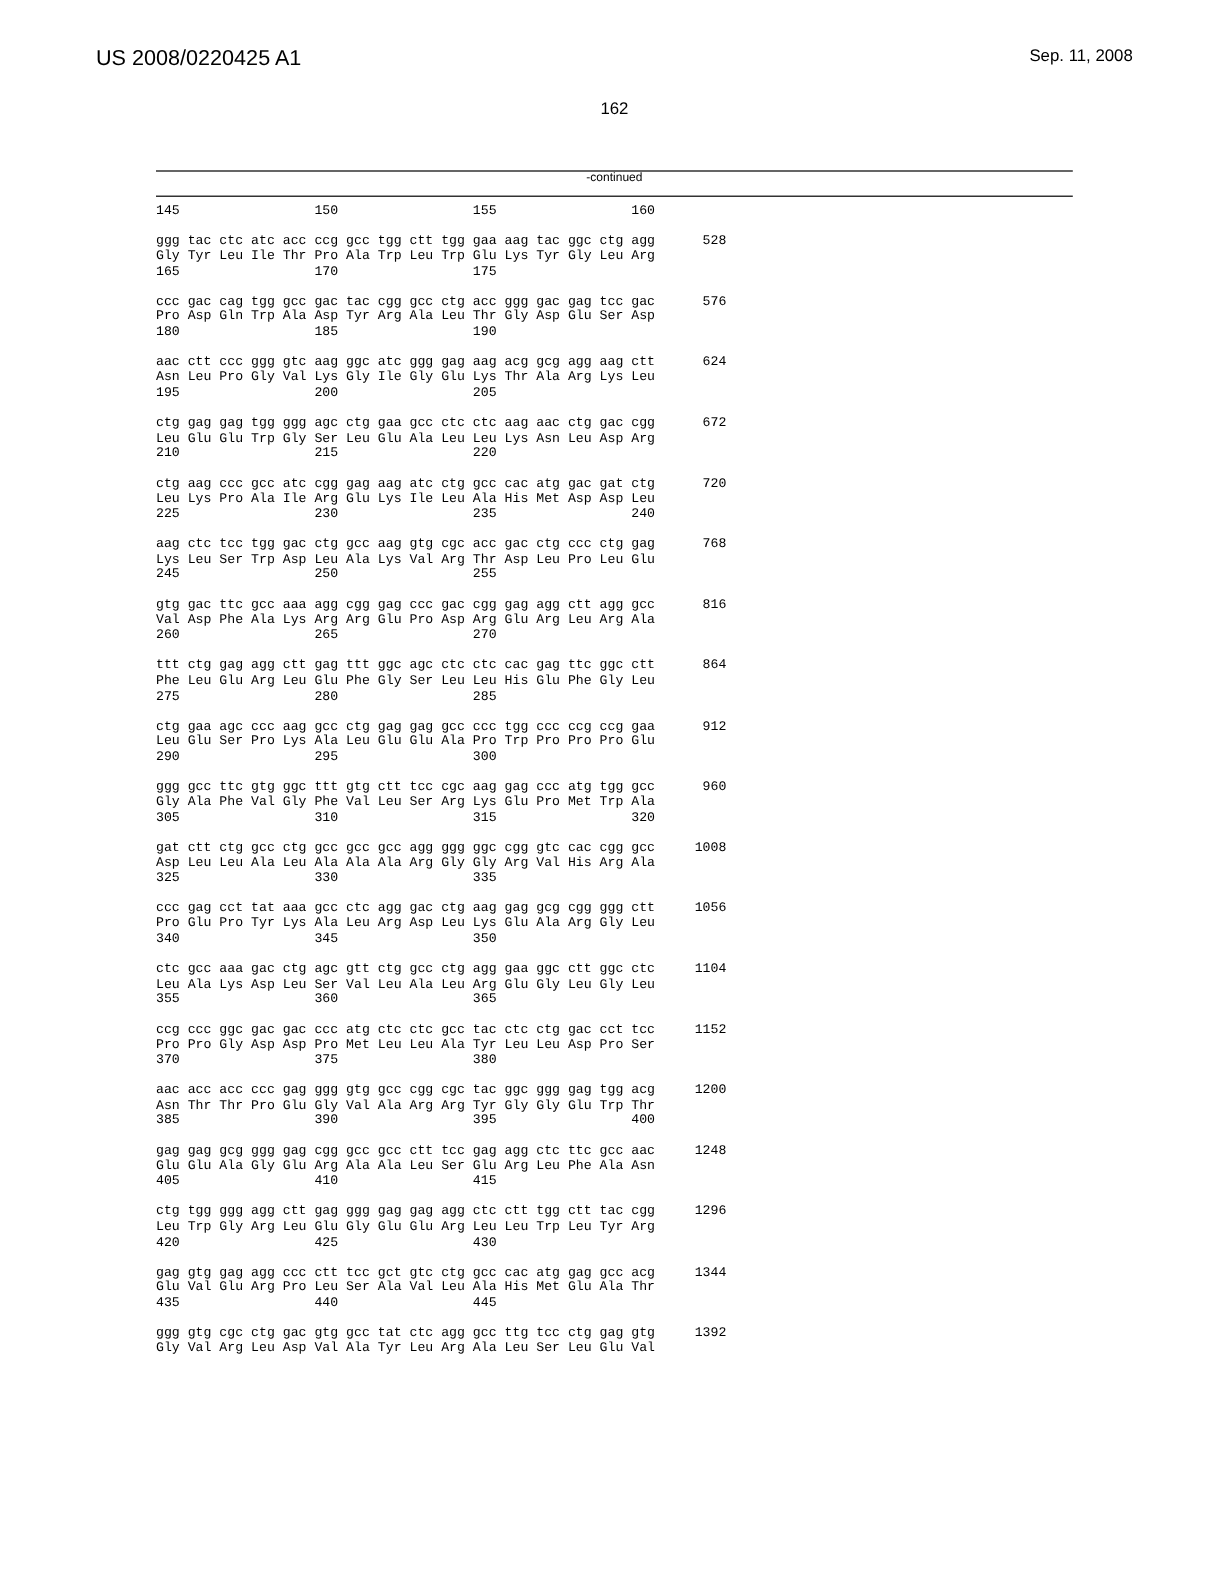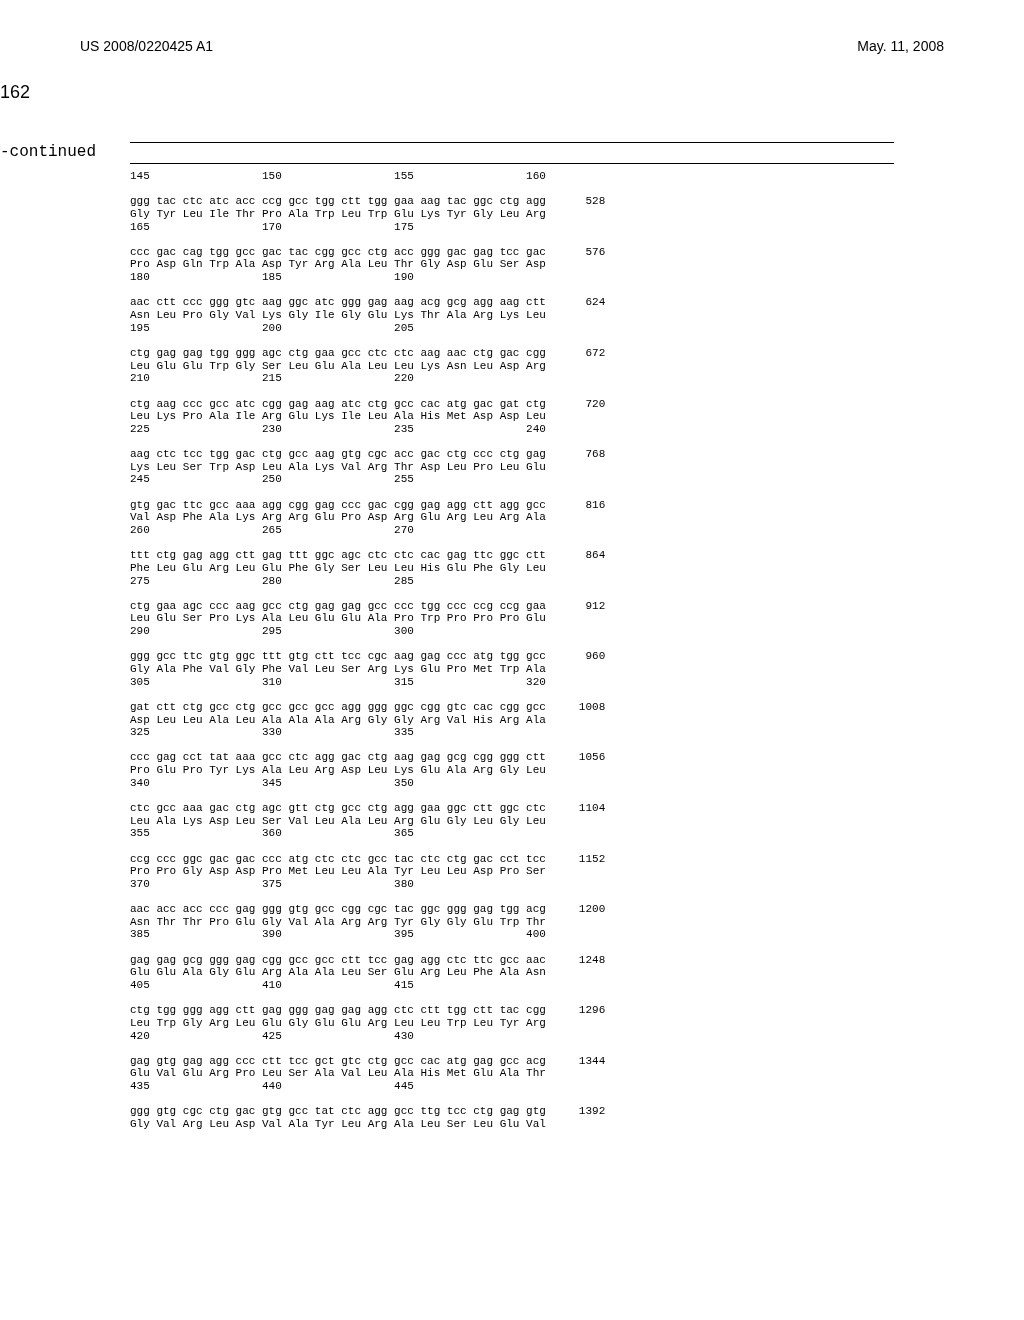--- a/index.html
+++ b/index.html
@@ -10,67 +10,68 @@
     height: 1320px;
     font-family: Arial, Helvetica, sans-serif;
     background: #fff;
     color: #000;
     position: relative;
   }
   .header-left {
     position: absolute;
     top: 38px;
     left: 80px;
-    font-size: 14px;
+    font-size: 18px;
   }
   .header-right {
     position: absolute;
     top: 38px;
     right: 80px;
     font-size: 14px;
   }
   .page-number {
     position: absolute;
     top: 82px;
     left: 0;
     right: 0;
-    text-align: left;
-    font-size: 18px;
+    text-align: center;
+    font-size: 14px;
   }
   .continued-wrap {
     position: absolute;
     top: 142px;
     left: 130px;
     right: 130px;
     border-top: 1.5px solid #000;
     border-bottom: 1.5px solid #000;
     height: 20px;
   }
   .continued {
     position: absolute;
     top: 143px;
     left: 0;
     right: 0;
-    font-family: Liberation Mono, monospace;
-    font-size: 16px;
+    text-align: center;
+    font-family: Liberation Sans, sans-serif;
+    font-size: 10px;
   }
   .seq-block {
     position: absolute;
     left: 130px;
     top: 170px;
     font-family: "Courier New", monospace;
     font-size: 11px;
     white-space: pre;
     line-height: 1.15;
   }
   .seq-row { display: block; }
 </style>
 </head>
 <body>
 
 <div class="header-left">US 2008/0220425 A1</div>
-<div class="header-right">May. 11, 2008</div>
+<div class="header-right">Sep. 11, 2008</div>
 <div class="page-number">162</div>
 
 <div class="continued-wrap"></div>
 <div class="continued">-continued</div>
 
 <div class="seq-block" id="seq-block"><span class="seq-row">145                 150                 155                 160</span><span class="seq-row"> </span><span class="seq-row">ggg tac ctc atc acc ccg gcc tgg ctt tgg gaa aag tac ggc ctg agg      528</span><span class="seq-row">Gly Tyr Leu Ile Thr Pro Ala Trp Leu Trp Glu Lys Tyr Gly Leu Arg</span><span class="seq-row">165                 170                 175</span><span class="seq-row"> </span><span class="seq-row">ccc gac cag tgg gcc gac tac cgg gcc ctg acc ggg gac gag tcc gac      576</span><span class="seq-row">Pro Asp Gln Trp Ala Asp Tyr Arg Ala Leu Thr Gly Asp Glu Ser Asp</span><span class="seq-row">180                 185                 190</span><span class="seq-row"> </span><span class="seq-row">aac ctt ccc ggg gtc aag ggc atc ggg gag aag acg gcg agg aag ctt      624</span><span class="seq-row">Asn Leu Pro Gly Val Lys Gly Ile Gly Glu Lys Thr Ala Arg Lys Leu</span><span class="seq-row">195                 200                 205</span><span class="seq-row"> </span><span class="seq-row">ctg gag gag tgg ggg agc ctg gaa gcc ctc ctc aag aac ctg gac cgg      672</span><span class="seq-row">Leu Glu Glu Trp Gly Ser Leu Glu Ala Leu Leu Lys Asn Leu Asp Arg</span><span class="seq-row">210                 215                 220</span><span class="seq-row"> </span><span class="seq-row">ctg aag ccc gcc atc cgg gag aag atc ctg gcc cac atg gac gat ctg      720</span><span class="seq-row">Leu Lys Pro Ala Ile Arg Glu Lys Ile Leu Ala His Met Asp Asp Leu</span><span class="seq-row">225                 230                 235                 240</span><span class="seq-row"> </span><span class="seq-row">aag ctc tcc tgg gac ctg gcc aag gtg cgc acc gac ctg ccc ctg gag      768</span><span class="seq-row">Lys Leu Ser Trp Asp Leu Ala Lys Val Arg Thr Asp Leu Pro Leu Glu</span><span class="seq-row">245                 250                 255</span><span class="seq-row"> </span><span class="seq-row">gtg gac ttc gcc aaa agg cgg gag ccc gac cgg gag agg ctt agg gcc      816</span><span class="seq-row">Val Asp Phe Ala Lys Arg Arg Glu Pro Asp Arg Glu Arg Leu Arg Ala</span><span class="seq-row">260                 265                 270</span><span class="seq-row"> </span><span class="seq-row">ttt ctg gag agg ctt gag ttt ggc agc ctc ctc cac gag ttc ggc ctt      864</span><span class="seq-row">Phe Leu Glu Arg Leu Glu Phe Gly Ser Leu Leu His Glu Phe Gly Leu</span><span class="seq-row">275                 280                 285</span><span class="seq-row"> </span><span class="seq-row">ctg gaa agc ccc aag gcc ctg gag gag gcc ccc tgg ccc ccg ccg gaa      912</span><span class="seq-row">Leu Glu Ser Pro Lys Ala Leu Glu Glu Ala Pro Trp Pro Pro Pro Glu</span><span class="seq-row">290                 295                 300</span><span class="seq-row"> </span><span class="seq-row">ggg gcc ttc gtg ggc ttt gtg ctt tcc cgc aag gag ccc atg tgg gcc      960</span><span class="seq-row">Gly Ala Phe Val Gly Phe Val Leu Ser Arg Lys Glu Pro Met Trp Ala</span><span class="seq-row">305                 310                 315                 320</span><span class="seq-row"> </span><span class="seq-row">gat ctt ctg gcc ctg gcc gcc gcc agg ggg ggc cgg gtc cac cgg gcc     1008</span><span class="seq-row">Asp Leu Leu Ala Leu Ala Ala Ala Arg Gly Gly Arg Val His Arg Ala</span><span class="seq-row">325                 330                 335</span><span class="seq-row"> </span><span class="seq-row">ccc gag cct tat aaa gcc ctc agg gac ctg aag gag gcg cgg ggg ctt     1056</span><span class="seq-row">Pro Glu Pro Tyr Lys Ala Leu Arg Asp Leu Lys Glu Ala Arg Gly Leu</span><span class="seq-row">340                 345                 350</span><span class="seq-row"> </span><span class="seq-row">ctc gcc aaa gac ctg agc gtt ctg gcc ctg agg gaa ggc ctt ggc ctc     1104</span><span class="seq-row">Leu Ala Lys Asp Leu Ser Val Leu Ala Leu Arg Glu Gly Leu Gly Leu</span><span class="seq-row">355                 360                 365</span><span class="seq-row"> </span><span class="seq-row">ccg ccc ggc gac gac ccc atg ctc ctc gcc tac ctc ctg gac cct tcc     1152</span><span class="seq-row">Pro Pro Gly Asp Asp Pro Met Leu Leu Ala Tyr Leu Leu Asp Pro Ser</span><span class="seq-row">370                 375                 380</span><span class="seq-row"> </span><span class="seq-row">aac acc acc ccc gag ggg gtg gcc cgg cgc tac ggc ggg gag tgg acg     1200</span><span class="seq-row">Asn Thr Thr Pro Glu Gly Val Ala Arg Arg Tyr Gly Gly Glu Trp Thr</span><span class="seq-row">385                 390                 395                 400</span><span class="seq-row"> </span><span class="seq-row">gag gag gcg ggg gag cgg gcc gcc ctt tcc gag agg ctc ttc gcc aac     1248</span><span class="seq-row">Glu Glu Ala Gly Glu Arg Ala Ala Leu Ser Glu Arg Leu Phe Ala Asn</span><span class="seq-row">405                 410                 415</span><span class="seq-row"> </span><span class="seq-row">ctg tgg ggg agg ctt gag ggg gag gag agg ctc ctt tgg ctt tac cgg     1296</span><span class="seq-row">Leu Trp Gly Arg Leu Glu Gly Glu Glu Arg Leu Leu Trp Leu Tyr Arg</span><span class="seq-row">420                 425                 430</span><span class="seq-row"> </span><span class="seq-row">gag gtg gag agg ccc ctt tcc gct gtc ctg gcc cac atg gag gcc acg     1344</span><span class="seq-row">Glu Val Glu Arg Pro Leu Ser Ala Val Leu Ala His Met Glu Ala Thr</span><span class="seq-row">435                 440                 445</span><span class="seq-row"> </span><span class="seq-row">ggg gtg cgc ctg gac gtg gcc tat ctc agg gcc ttg tcc ctg gag gtg     1392</span><span class="seq-row">Gly Val Arg Leu Asp Val Ala Tyr Leu Arg Ala Leu Ser Leu Glu Val</span></div>
 
 </body></html>

